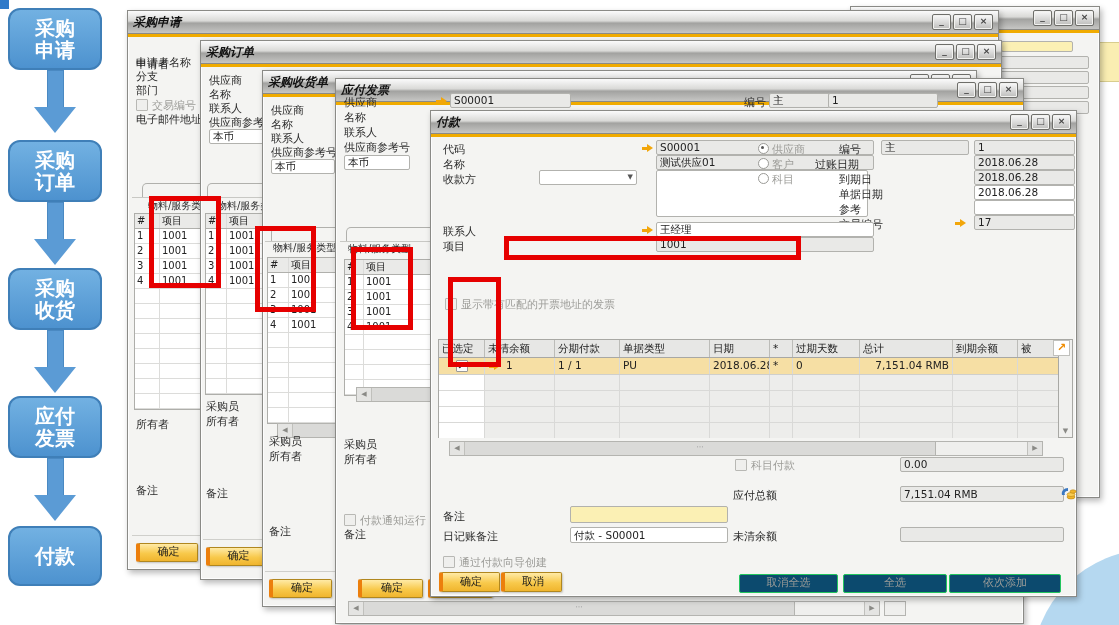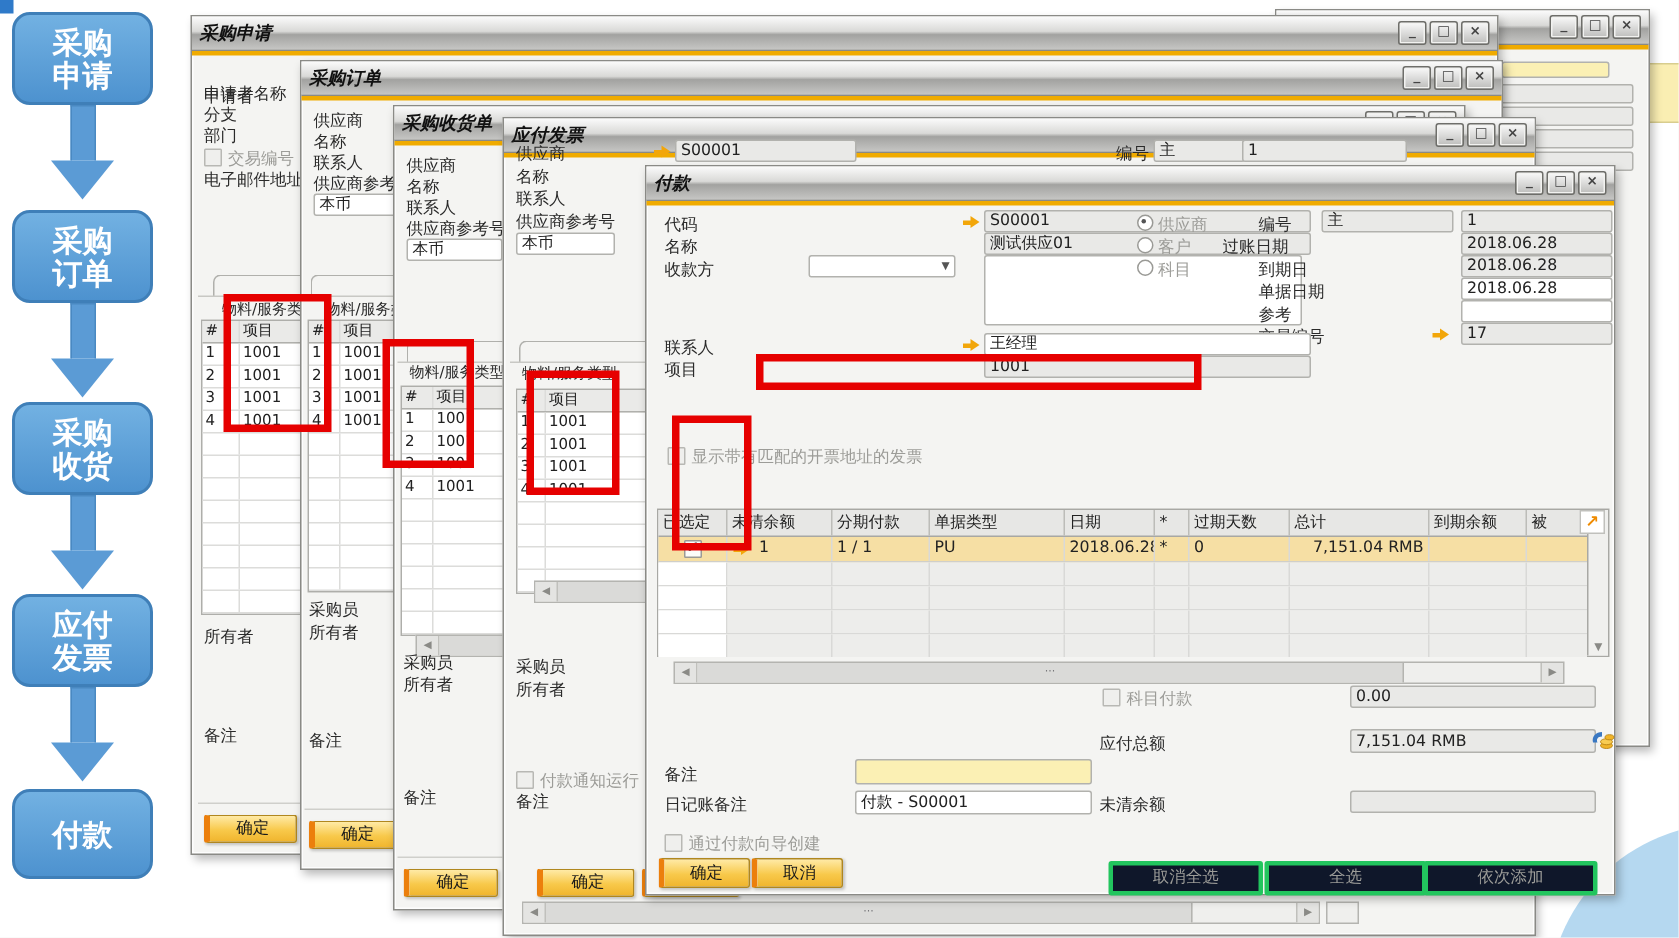--- a/index.html
+++ b/index.html
@@ -32,21 +32,21 @@
   .radio.sel::after{content:"";position:absolute;left:2px;top:2px;width:3px;height:3px;border-radius:50%;background:#555;}
   
   .la{position:absolute;width:12px;height:9px;}
   .la::before{content:"";position:absolute;left:0;top:3px;width:6px;height:3px;background:#f2a60a;}
   .la::after{content:"";position:absolute;left:5px;top:0;width:0;height:0;
        border-top:4.5px solid transparent;border-bottom:4.5px solid transparent;border-left:6px solid #f2a60a;}
   
   .btn{position:absolute;height:17px;background:linear-gradient(#ffeaa6,#f8c94b 55%,#f0b52e);
        border:1px solid #b0871f;border-left:4px solid #ec7f0c;border-radius:2px;
        text-align:center;font-size:11px;line-height:16px;color:#1a1a1a;box-shadow:1px 1px 2px rgba(0,0,0,.2);}
-  .btn.dis{background:#0f172a;border:3px solid #22c55e;color:#9c9c98;box-shadow:none;line-height:15px;}
+  .btn.dis{background:#0c4a6e;border:1px solid #22c55e;color:#9c9c98;box-shadow:none;line-height:15px;}
   
   .mt{position:absolute;background:#fff;border:1px solid #aeaeaa;font-size:10px;}
   .mt .r{display:flex;height:14px;line-height:14px;border-bottom:1px solid #dcdcda;}
   .mt .r.h{background:#eaeae8;border-bottom:1px solid #b0b0ac;}
   .mt .c{border-right:1px solid #dcdcda;padding:0 2px;overflow:hidden;white-space:nowrap;position:relative;}
   .tabshape{position:absolute;height:14px;border:1px solid #b0b0ac;border-bottom:none;border-radius:5px 5px 0 0;background:#f4f4f2;}
   .groupline{position:absolute;height:1px;background:#c8c8c4;}
   
   .bt{position:absolute;border:1px solid #a8a8a4;background:#fff;display:flex;}
   .btmain{flex:1;}

